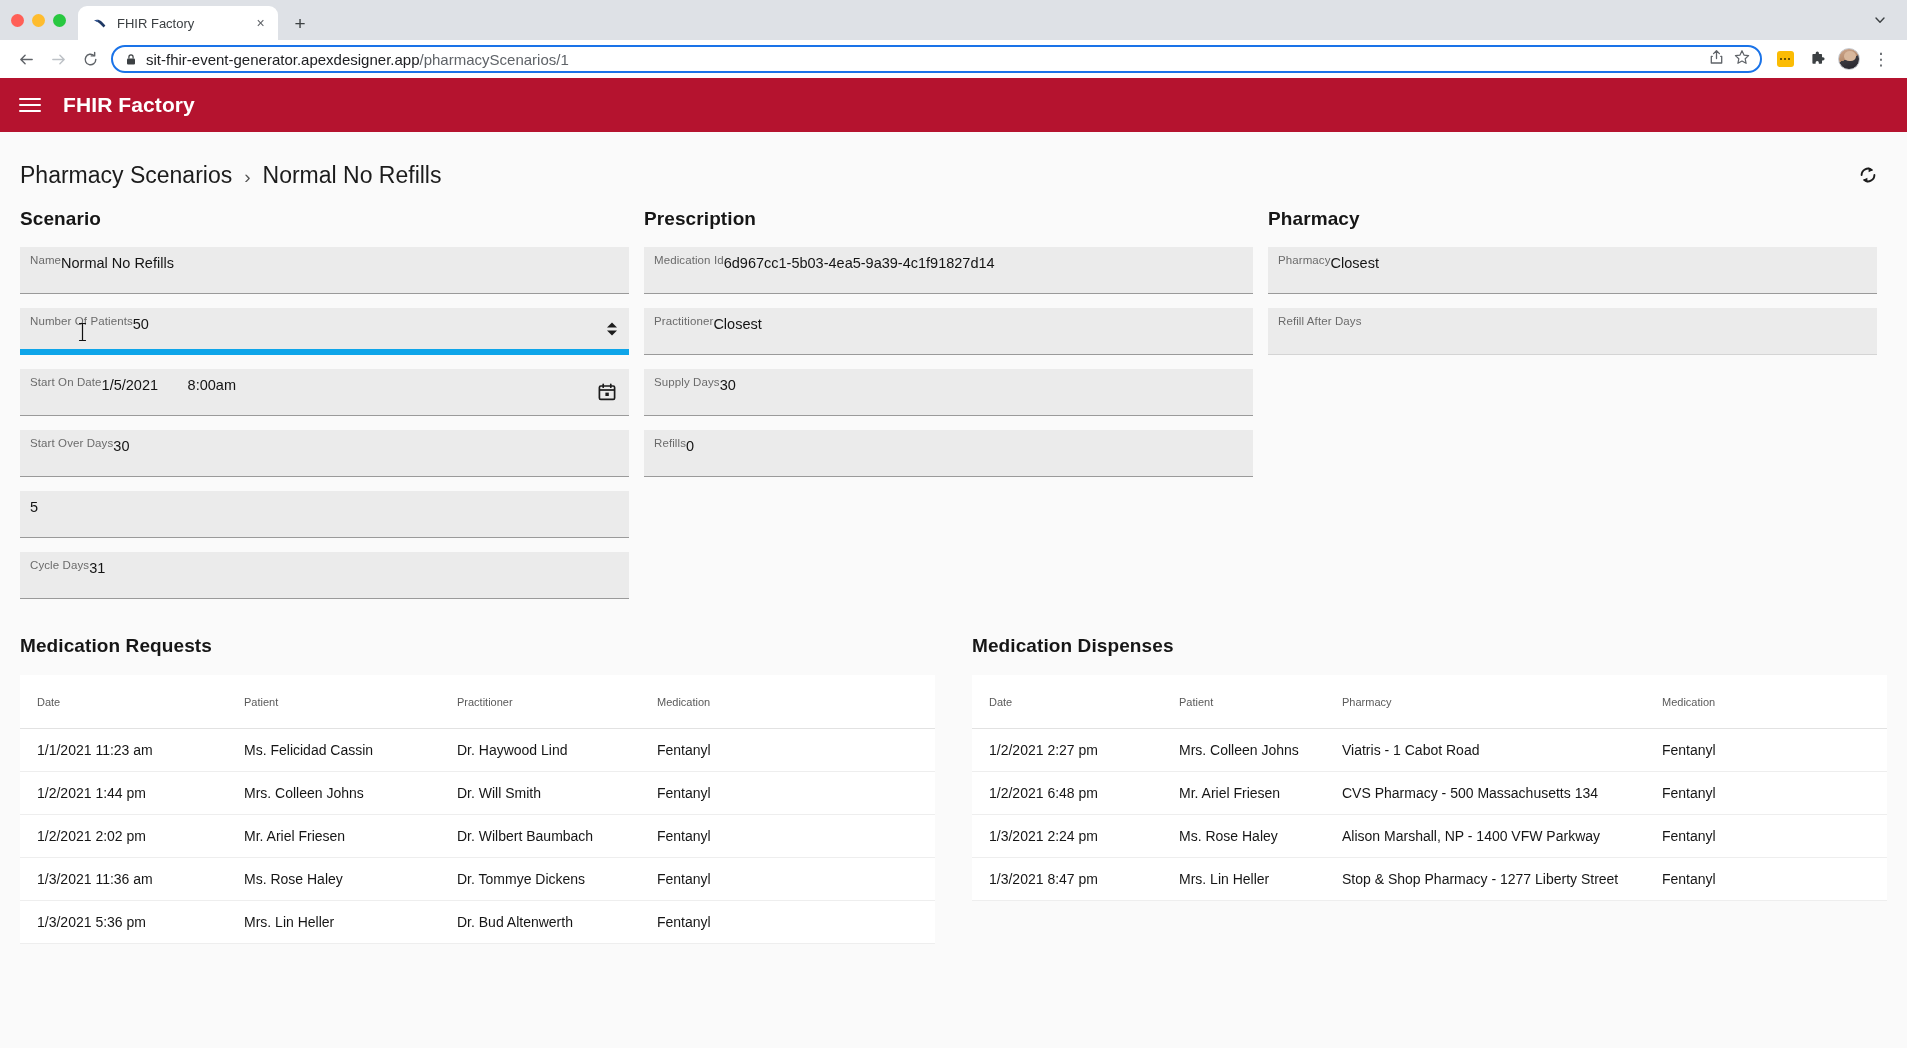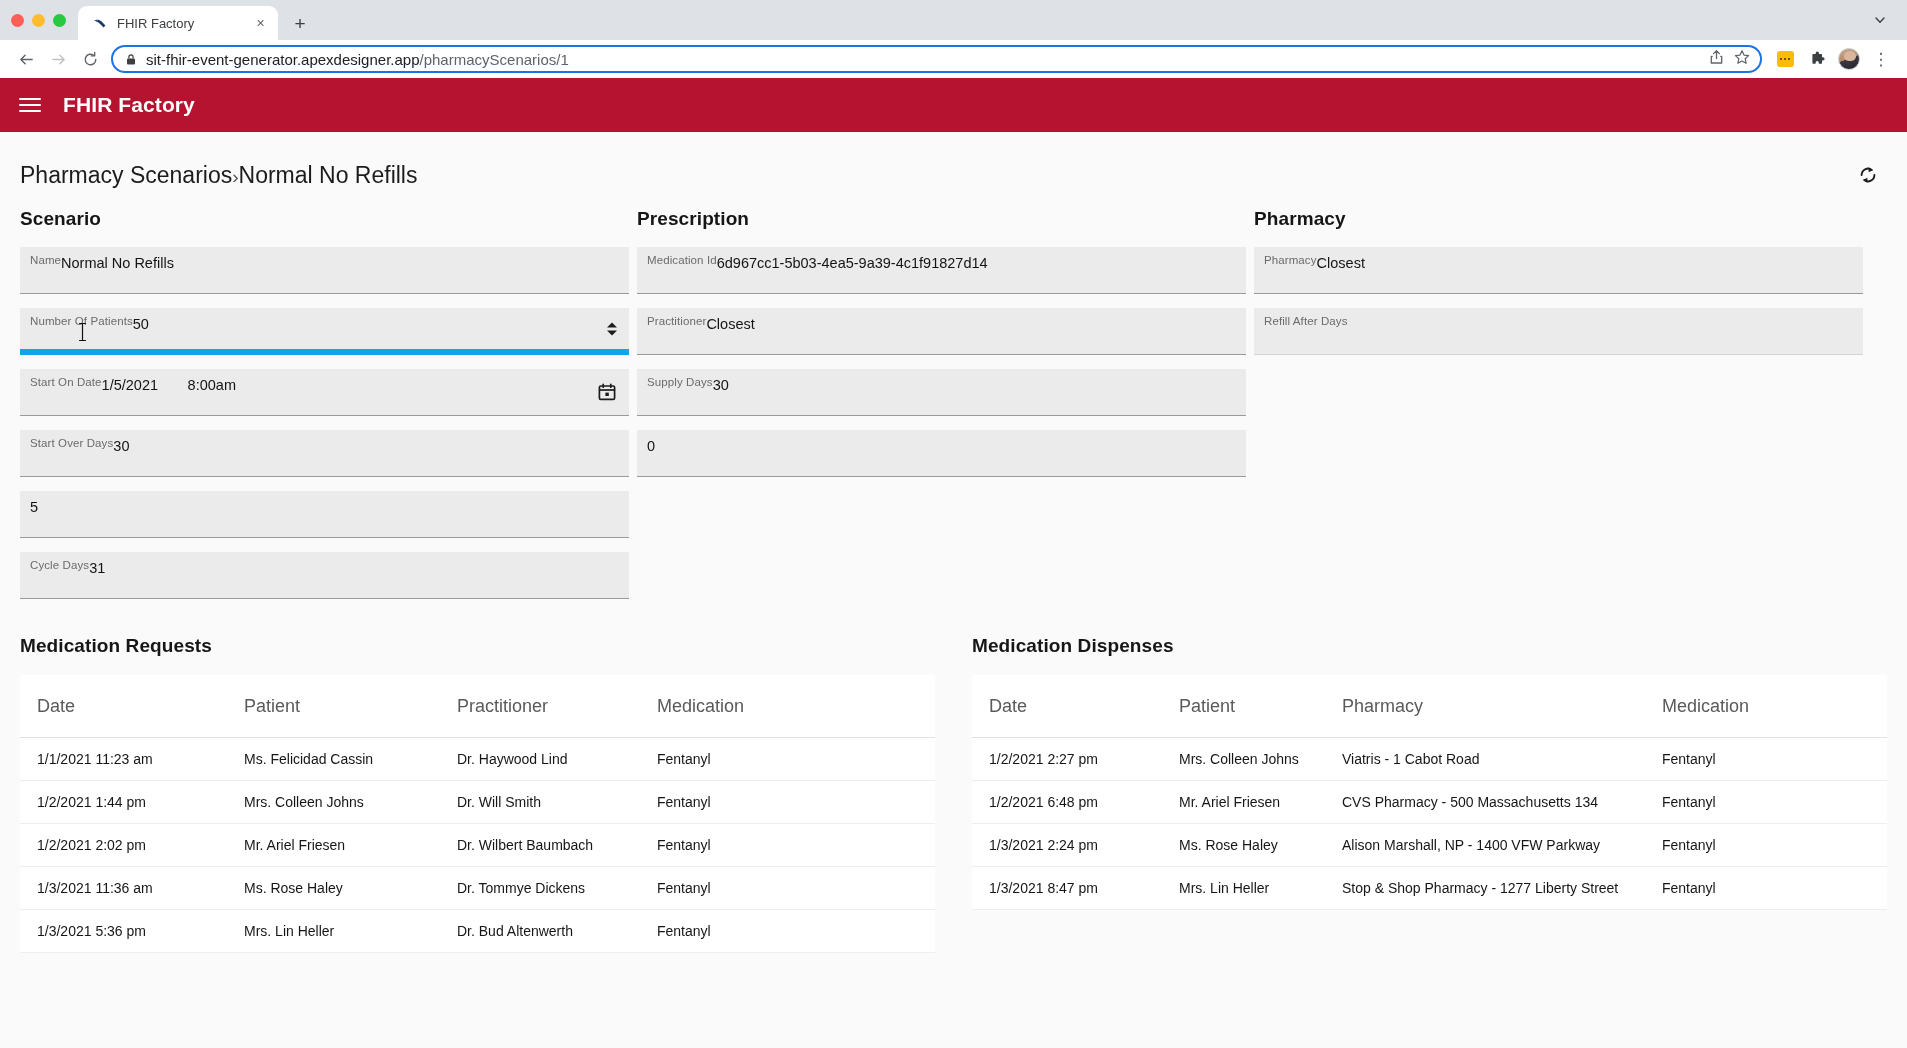--- a/index.html
+++ b/index.html
@@ -157,34 +157,34 @@
     align-items: center;
     justify-content: space-between;
     padding: 26px 22px 6px 20px;
   }
   .breadcrumb {
     font-size: 23px;
     font-weight: 400;
     color: #1c1c1c;
     display: flex;
     align-items: baseline;
-    gap: 0;
+    gap: 12px;
   }
   .breadcrumb .crumb-link { color: #1c1c1c; }
   .breadcrumb .sep { color: #555; font-size: 19px; }
   .breadcrumb .crumb-current { color: #1c1c1c; }
   .refresh-btn {
     width: 34px; height: 34px;
     display: flex; align-items: center; justify-content: center;
     color: #1c1c1c;
   }
 
   .cols {
     display: flex;
-    gap: 8px;
+    gap: 15px;
     padding: 10px 20px 0 20px;
   }
   .col { width: 609px; padding-right: 0; }
   .col + .col { }
   .col-title {
     font-size: 19px;
     font-weight: 700;
     color: #161616;
     margin-bottom: 17px;
     letter-spacing: .1px;
@@ -257,21 +257,21 @@
     letter-spacing: .1px;
   }
   table {
     width: 100%;
     border-collapse: collapse;
     background: #ffffff;
     table-layout: fixed;
   }
   thead th {
     text-align: left;
-    font-size: 18px;
+    font-size: 11px;
     font-weight: 400;
     color: #5a5a5a;
     padding: 21px 8px 20px 0;
     border-bottom: 1px solid #e2e2e2;
     white-space: nowrap;
     overflow: hidden;
     text-overflow: ellipsis;
   }
   thead th:first-child, tbody td:first-child { padding-left: 17px; }
   tbody td {
@@ -484,20 +484,21 @@
         <span class="field-label">Practitioner</span>
         <span class="field-value">Closest</span>
       </div>
 
       <div class="field">
         <span class="field-label">Supply Days</span>
         <span class="field-value">30</span>
       </div>
 
       <div class="field">
+        <span class="field-label">Refills</span>
         <span class="field-value">0</span>
       </div>
     </div>
 
     <div class="col">
       <div class="col-title">Pharmacy</div>
 
       <div class="field">
         <span class="field-label">Pharmacy</span>
         <span class="field-value">Closest</span>

